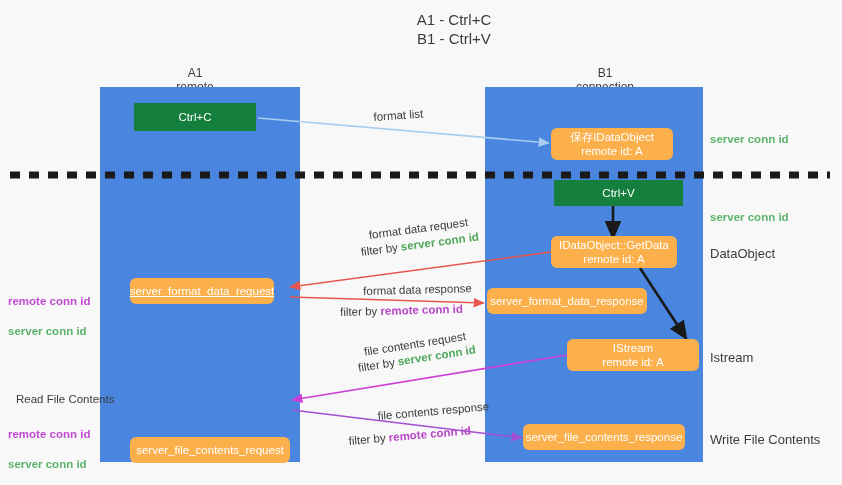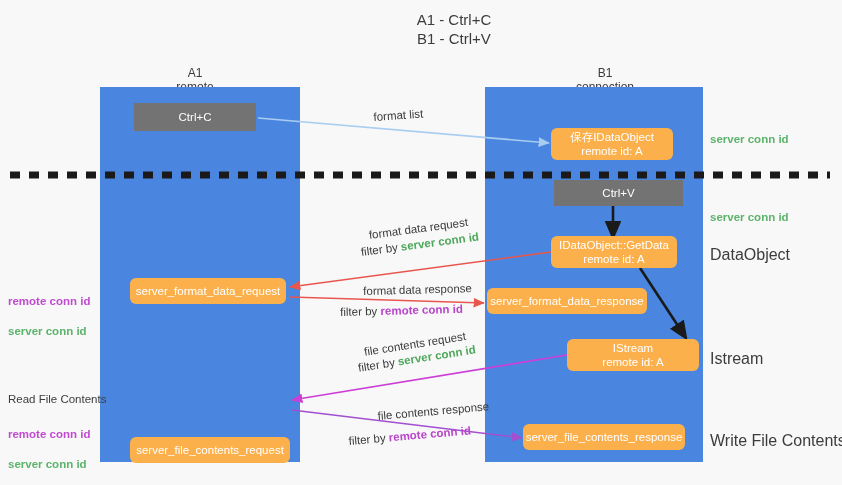--- a/index.html
+++ b/index.html
@@ -55,47 +55,48 @@
     flex-direction: column;
     align-items: center;
     justify-content: center;
     color: #ffffff;
     font-size: 11.5px;
     line-height: 14px;
     text-align: center;
     white-space: pre-line;
   }
   .node.orange { background: #fbb04c; border-radius: 6px; }
-  .node.green  { background: #737373; }
+  .node.green  { background: #15803d; }
   .edgelabel {
     position: absolute;
     font-size: 11.5px;
     color: #3c3c3c;
     white-space: nowrap;
     line-height: 15px;
   }
   .sidelabel {
     position: absolute;
     font-size: 11.5px;
     color: #3c3c3c;
     white-space: pre-line;
     line-height: 15px;
+    margin-left: 8px;
   }
   .k-green  { color: #4ea75b; font-weight: bold; }
   .k-purple { color: #b945c9; font-weight: bold; }
   .tag {
     position: absolute;
     font-size: 11.5px;
     font-weight: bold;
     line-height: 15px;
     white-space: pre-line;
   }
   .tag.green  { color: #5cb36b; }
   .tag.purple { color: #c04bd0; }
-  .rl { position: absolute; font-size: 16px; color: #3c3c3c; white-space: nowrap; }
+  .rl { position: absolute; font-size: 13px; color: #3c3c3c; white-space: nowrap; }
 </style>
 </head>
 <body>
 
 <div id="canvas">
 
   <div class="title">A1 - Ctrl+C
 B1 - Ctrl+V</div>
 
   <div class="colhead" style="left:120px; top:58px; width:150px;">A1
@@ -145,21 +146,21 @@
   <div class="node green" style="left:134px; top:103px; width:122px; height:28px;">Ctrl+C</div>
 
   <div class="node orange" style="left:551px; top:128px; width:122px; height:32px;">保存IDataObject
 remote id: A</div>
 
   <div class="node green" style="left:554px; top:180px; width:129px; height:26px;">Ctrl+V</div>
 
   <div class="node orange" style="left:551px; top:236px; width:126px; height:32px;">IDataObject::GetData
 remote id: A</div>
 
-  <div class="node orange" style="left:130px; top:278px; width:156px; height:26px;">server_format_data_request</div>
+  <div class="node orange" style="left:130px; top:278px; width:144px; height:26px;text-decoration:underline;">server_format_data_request</div>
 
   <div class="node orange" style="left:487px; top:288px; width:160px; height:26px;">server_format_data_response</div>
 
   <div class="node orange" style="left:567px; top:339px; width:132px; height:32px;">IStream
 remote id: A</div>
 
   <div class="node orange" style="left:130px; top:393px; width:160px; height:26px;margin-top:44px;">server_file_contents_request</div>
 
   <div class="node orange" style="left:523px; top:424px; width:162px; height:26px;">server_file_contents_response</div>
 

